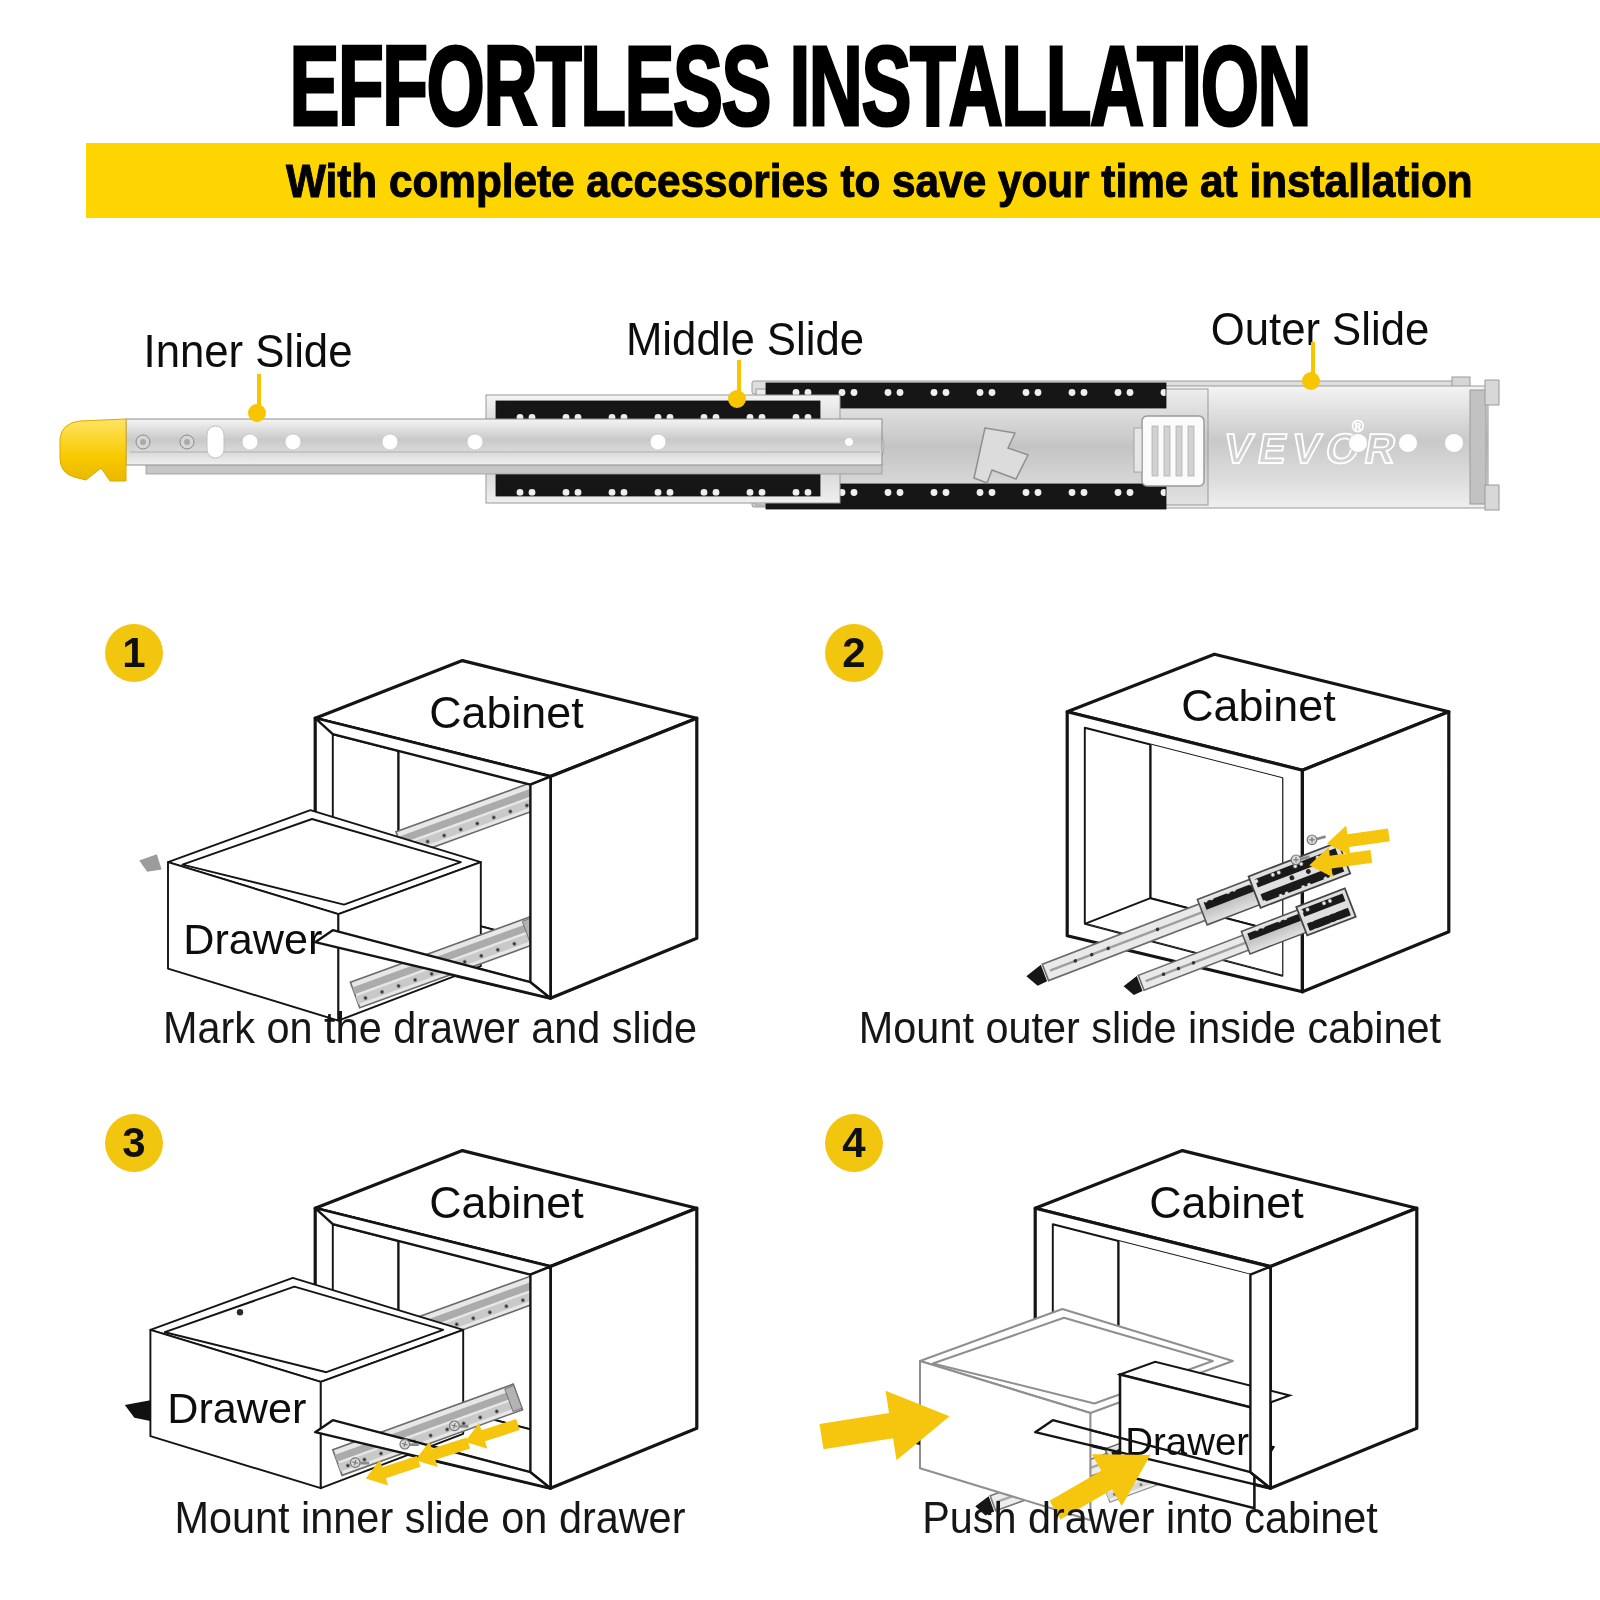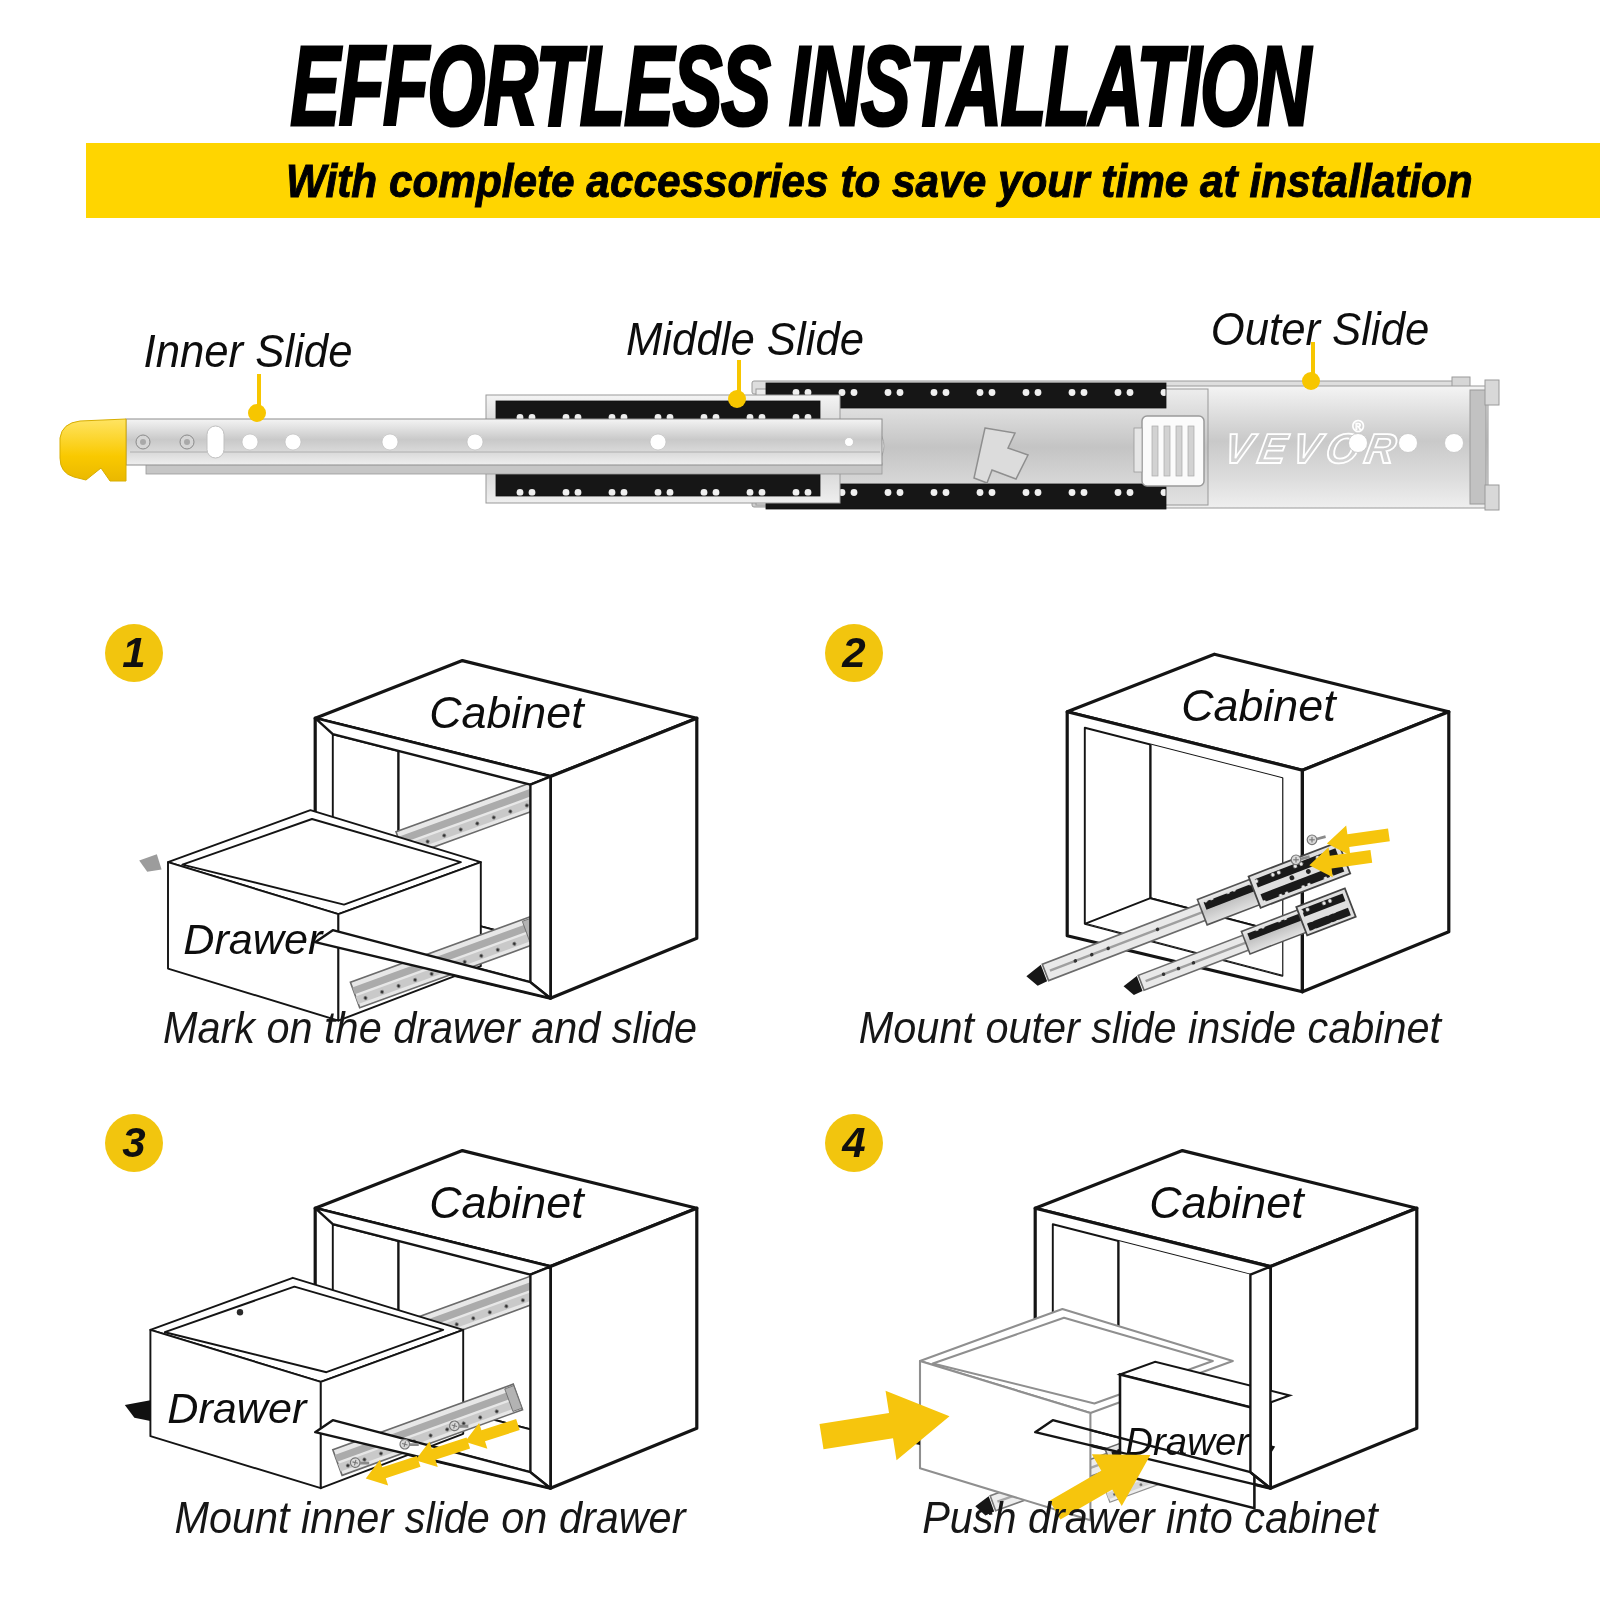--- a/index.html
+++ b/index.html
@@ -1,17 +1,17 @@
 <!DOCTYPE html>
 <html style="--banner_yellow: #FFD500; --badge_gold: #F2C50E; --leader_gold: #F7C600; --arrow_gold: #F6C50D;"><head>
 <meta charset="utf-8">
 <style>
   html,body{margin:0;padding:0;background:#fff;}
   .page{position:relative;width:1600px;height:1600px;background:#ffffff;overflow:hidden;
-        font-family:"Liberation Sans", sans-serif;color:#111;font-style:italic;}
+        font-family:"Liberation Sans", sans-serif;color:#111;}
   
   .title{position:absolute;top:30px;left:0;width:100%;text-align:center;margin:0;}
   .title span{display:inline-block;font-size:104px;line-height:1.0;font-weight:900;
       letter-spacing:-2px;color:#000;-webkit-text-stroke:3px #000;
       transform:scale(0.72,1.08);transform-origin:center top;white-space:nowrap;}
   .banner{position:absolute;left:86px;top:143px;width:1587px;height:75px;
       background:var(--banner_yellow,#FFD500);display:flex;align-items:center;justify-content:center;}
   .banner span{font-size:47px;font-weight:700;color:#000;-webkit-text-stroke:1px #000;
       transform:scaleX(0.9);white-space:nowrap;}
   

